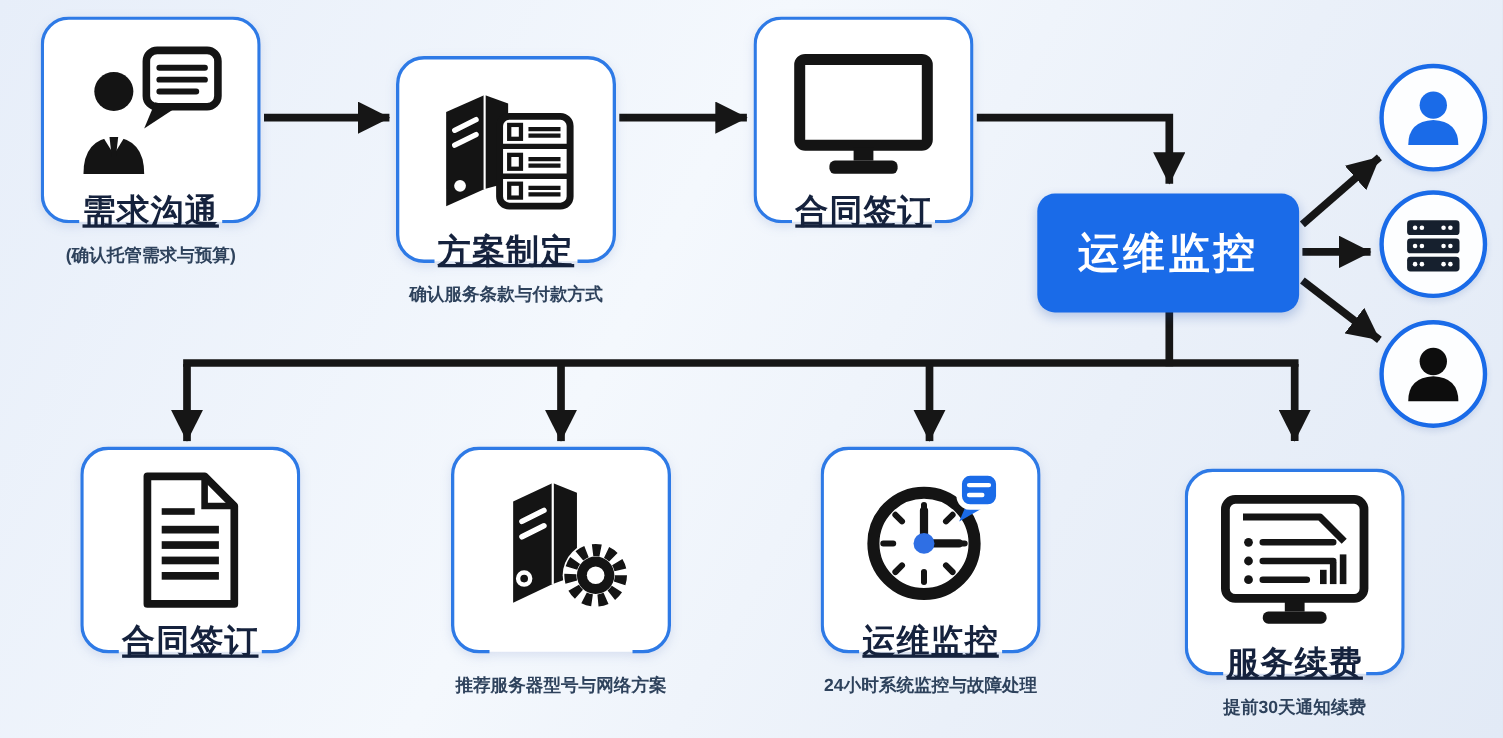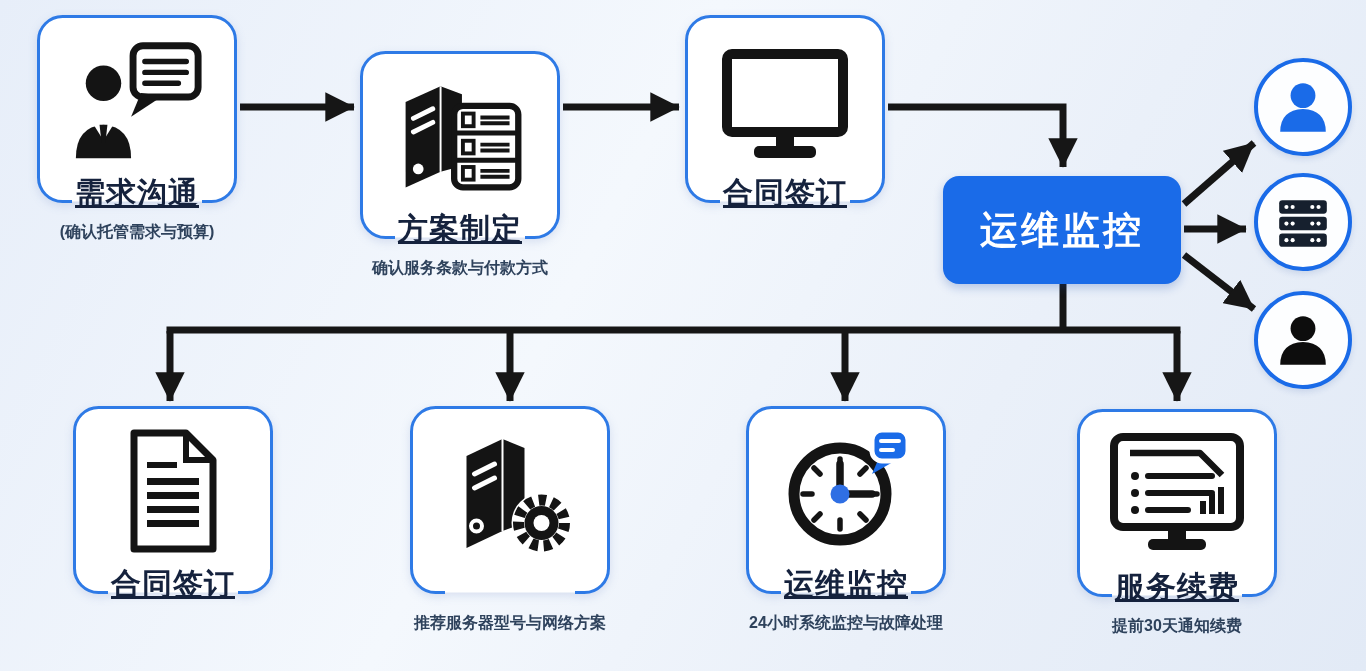--- a/index.html
+++ b/index.html
@@ -227,21 +227,21 @@
         <circle cx="60" cy="68" r="9.5" fill="#2f6fe4"></circle>
         <path d="M98 34 L92 48 L113 36 Z" fill="#1a6be8"></path>
         <rect x="92" y="4" width="36" height="31" rx="10" fill="#1a6be8" stroke="#fff" stroke-width="5"></rect>
         <path d="M101 15 H119 M101 24 H113" stroke="#fff" stroke-width="4" stroke-linecap="round"></path>
       </svg>
     </div>
     <div class="card-title">运维监控</div>
     <div class="subtitle">24小时系统监控与故障处理</div>
   </div>
 
-  <div class="card" style="left:1077px; top:409px;">
+  <div class="card" style="left:1077px; top:426px;">
     <svg class="frame" viewBox="0 0 200 188">
         <use href="#card-frame" xlink:href="#card-frame"></use>
       </svg>
     <div class="icon" style="top:22px;">
       <svg width="138" height="122" viewBox="0 0 138 122">
         <rect x="6" y="6" width="126" height="90" rx="9" fill="#fff" stroke="#141414" stroke-width="8"></rect>
         <path d="M22 22 H92 L114 44" fill="none" stroke="#141414" stroke-width="6.5" stroke-linejoin="round"></path>
         <circle cx="27" cy="45" r="4" fill="#141414"></circle>
         <circle cx="27" cy="62" r="4" fill="#141414"></circle>
         <circle cx="27" cy="79" r="4" fill="#141414"></circle>

